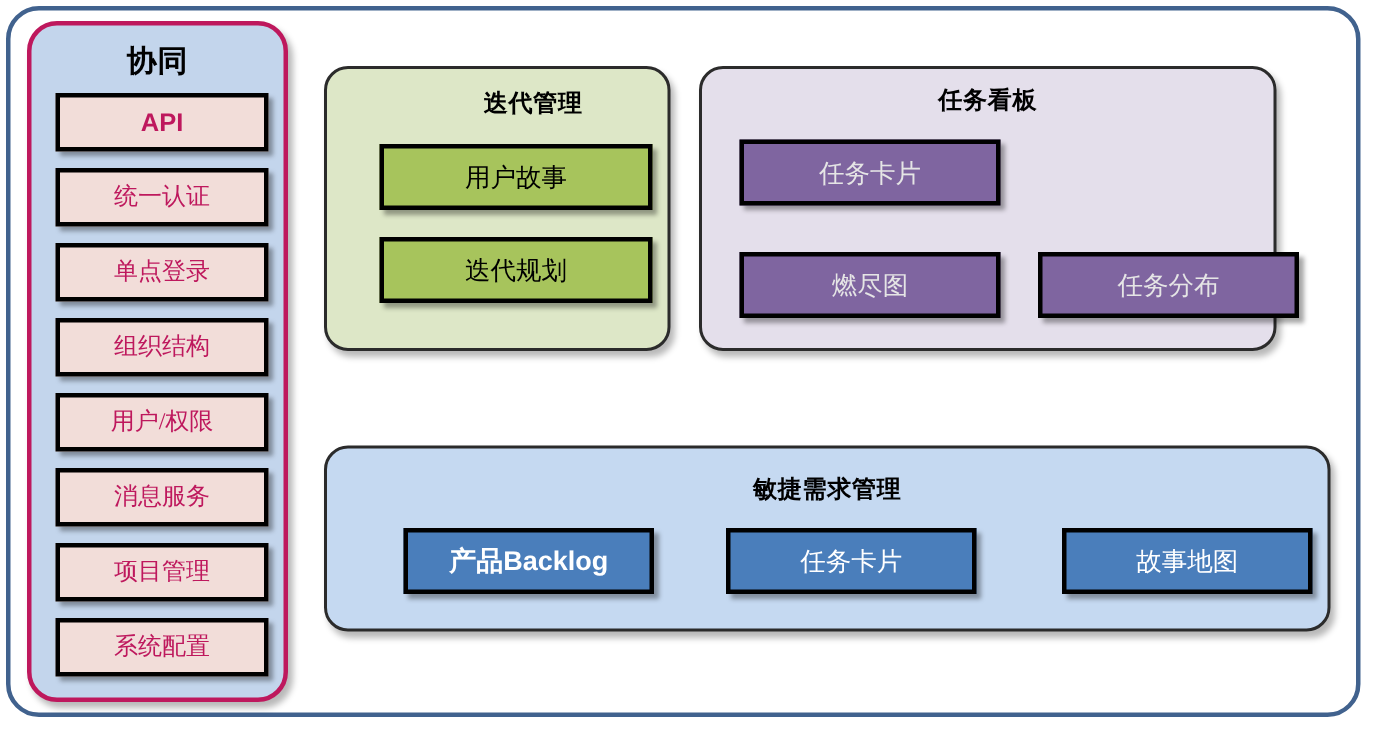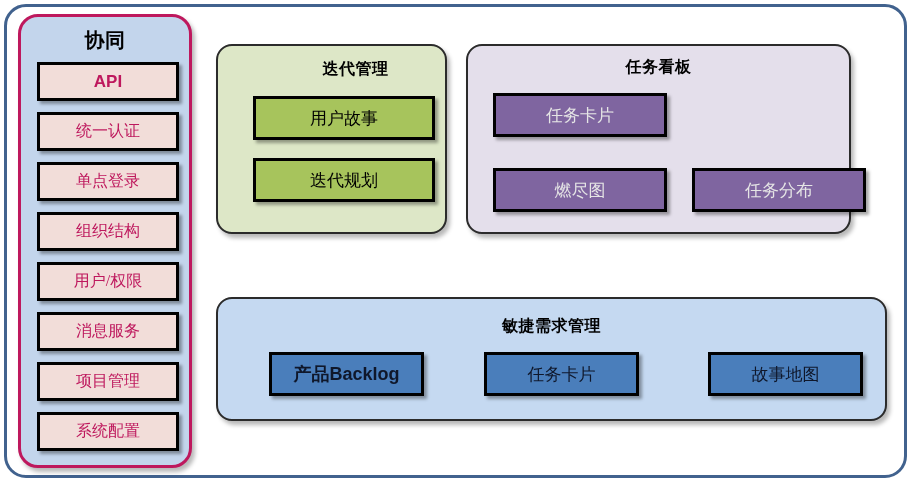--- a/index.html
+++ b/index.html
@@ -160,30 +160,30 @@
     border: 2px solid #2b2b2b;
   }
   #agile-title {
     font-size: 16px;
     margin-top: 17px;
   }
   .blue-box {
     box-sizing: border-box;
     position: absolute;
     top: 53px;
-    width: 155px;
+    width: 167px;
     height: 44px;
     background: #4a7ebb;
     border: 3px solid #000000;
     box-shadow: 3px 3px 3px rgba(0,0,0,0.35);
     display: flex;
     align-items: center;
     justify-content: center;
     font-size: 17px;
-    color: #0f172a;
+    color: #ffffff;
     font-family: "Liberation Serif", "DejaVu Serif", serif;
   }
   #blue-box-0 { left: 51px; }
   #blue-box-1 { left: 266px; }
   #blue-box-2 { left: 490px; }
   .mixed-latin {
     font-family: "Liberation Sans", "DejaVu Sans", sans-serif;
     font-weight: bold;
     font-size: 18px;
   }

